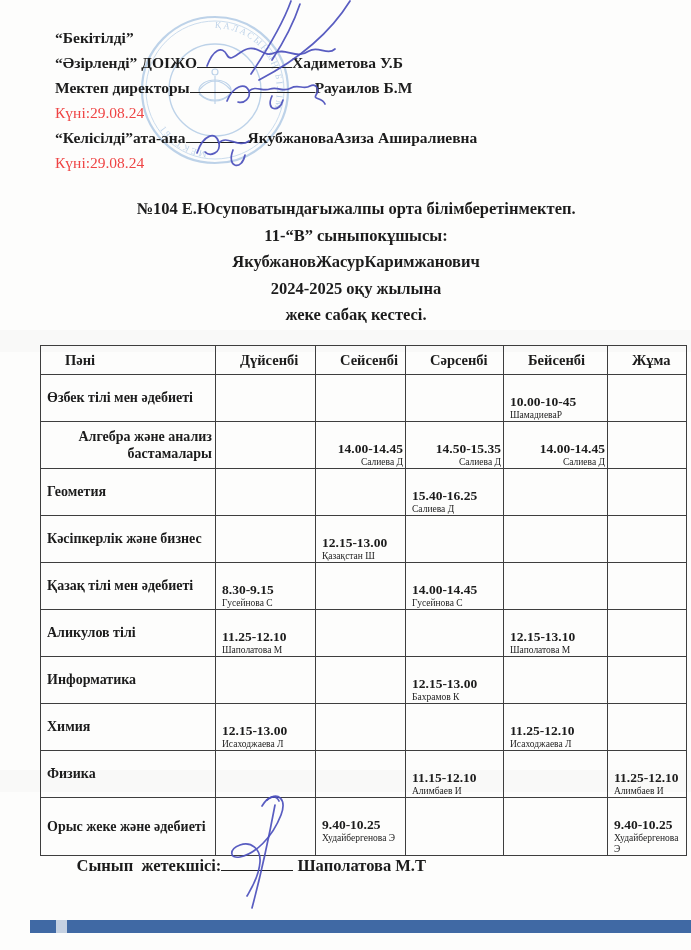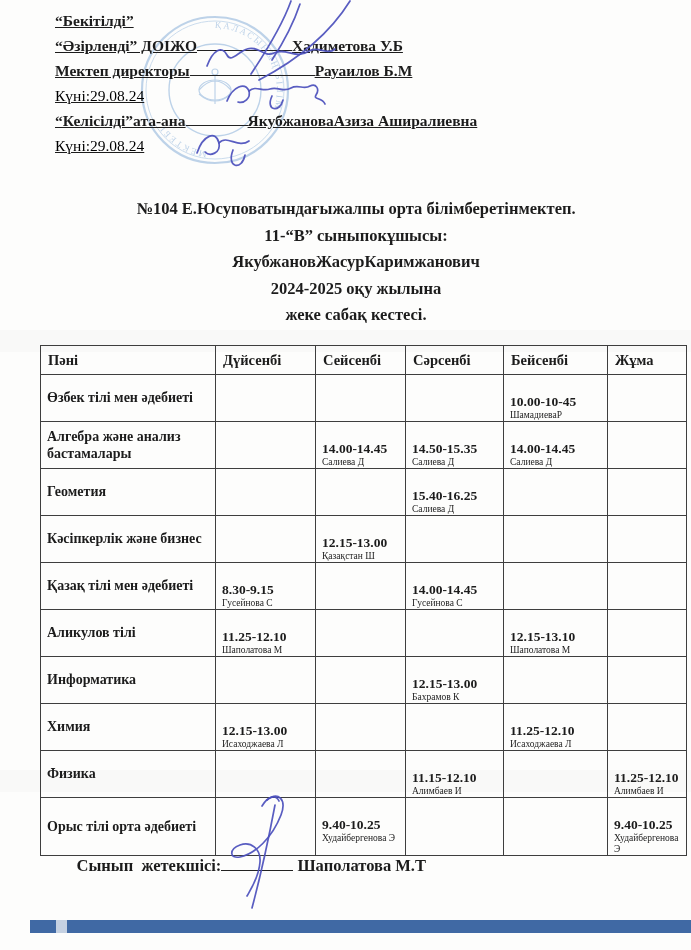--- a/index.html
+++ b/index.html
@@ -6,37 +6,37 @@
   .page{
     position:relative;
     width:691px;height:950px;
     margin:0 auto;
     background:#fdfdfc;
     overflow:hidden;
     font-family:"Liberation Serif","DejaVu Serif",serif;
     color:#1c1c1c;
   }
   
-  .approval{position:absolute;left:55px;top:8px;font-size:15.5px;line-height:25px;white-space:nowrap;text-decoration:underline;}
+  .approval{position:absolute;left:55px;top:25px;font-size:15.5px;line-height:25px;white-space:nowrap;}
   .approval .b{font-weight:bold;}
-  .approval .date{font-weight:normal;color:#000000;}
+  .approval .date{font-weight:normal;color:#ef4444;}
   .blank{display:inline-block;border-bottom:1.4px solid #222;height:14px;vertical-align:baseline;}
   .w125{width:125px;} .w95{width:95px;} .w62{width:62px;} .w72{width:72px;}
   
   .stamp{position:absolute;left:135px;top:10px;opacity:.5;pointer-events:none;}
   
   .ink-overlay{position:absolute;left:0;top:0;pointer-events:none;}
   .ink-overlay path{fill:none;stroke:var(--ink,#4b4fbc);stroke-width:1.7;stroke-linecap:round;stroke-linejoin:round;opacity:.92;}
   
   .title{position:absolute;left:50px;top:196px;width:612px;text-align:center;font-weight:bold;font-size:16.5px;line-height:26.5px;}
   
   table.sched{position:absolute;left:40px;top:345px;border-collapse:collapse;table-layout:fixed;width:646px;}
   table.sched th,table.sched td{border:1px solid #3e3e3e;overflow:hidden;}
   table.sched{border:1.5px solid #333;}
-  table.sched th{font-size:14.5px;font-weight:bold;text-align:left;padding:2px 2px 2px 7px;height:24px;vertical-align:middle;}
+  table.sched th{font-size:14.5px;font-weight:bold;text-align:left;padding:2px 2px 2px 24px;height:24px;vertical-align:middle;}
   td.subj{font-size:14px;font-weight:bold;padding:1px 3px 1px 6px;vertical-align:middle;line-height:1.22;}
   td.day{vertical-align:top;padding:18px 2px 0 6px;}
   td.day .time{font-size:13.5px;font-weight:bold;line-height:17px;}
   td.day .teacher{font-size:9.5px;line-height:11px;color:#222;}
   
   .footer{position:absolute;left:60px;top:836px;font-size:16.5px;font-weight:bold;white-space:pre;}
   
   .bottom-bar{position:absolute;left:30px;top:920px;width:661px;height:13px;background:var(--bar,#4069a4);}
   .bottom-bar-notch{position:absolute;left:56px;top:920px;width:11px;height:13px;background:rgba(253,253,252,.7);}
   .smudge{position:absolute;left:0;width:100%;height:22px;background:rgba(120,120,120,.03);}
@@ -116,21 +116,21 @@
           <td class="subj">Өзбек тілі мен әдебиеті</td>
           <td class="day"></td>
           <td class="day"></td>
           <td class="day"></td>
           <td class="day">
             <div class="time">10.00-10-45</div>
             <div class="teacher">ШамадиеваР</div>
           </td>
           <td class="day"></td>
         </tr>
-        <tr style="height: 40px;">
+        <tr style="height: 40px; text-align: right;">
           <td class="subj">Алгебра және анализ бастамалары</td>
           <td class="day"></td>
           <td class="day">
             <div class="time">14.00-14.45</div>
             <div class="teacher">Салиева Д</div>
           </td>
           <td class="day">
             <div class="time">14.50-15.35</div>
             <div class="teacher">Салиева Д</div>
           </td>
@@ -223,21 +223,21 @@
             <div class="time">11.15-12.10</div>
             <div class="teacher">Алимбаев И</div>
           </td>
           <td class="day"></td>
           <td class="day">
             <div class="time">11.25-12.10</div>
             <div class="teacher">Алимбаев И</div>
           </td>
         </tr>
         <tr style="height: 36px;">
-          <td class="subj">Орыс тілі орта әдебиеті</td>
+          <td class="subj">Орыс жеке және әдебиеті</td>
           <td class="day"></td>
           <td class="day">
             <div class="time">9.40-10.25</div>
             <div class="teacher">Худайбергенова Э</div>
           </td>
           <td class="day"></td>
           <td class="day"></td>
           <td class="day">
             <div class="time">9.40-10.25</div>
             <div class="teacher">Худайбергенова Э</div>

